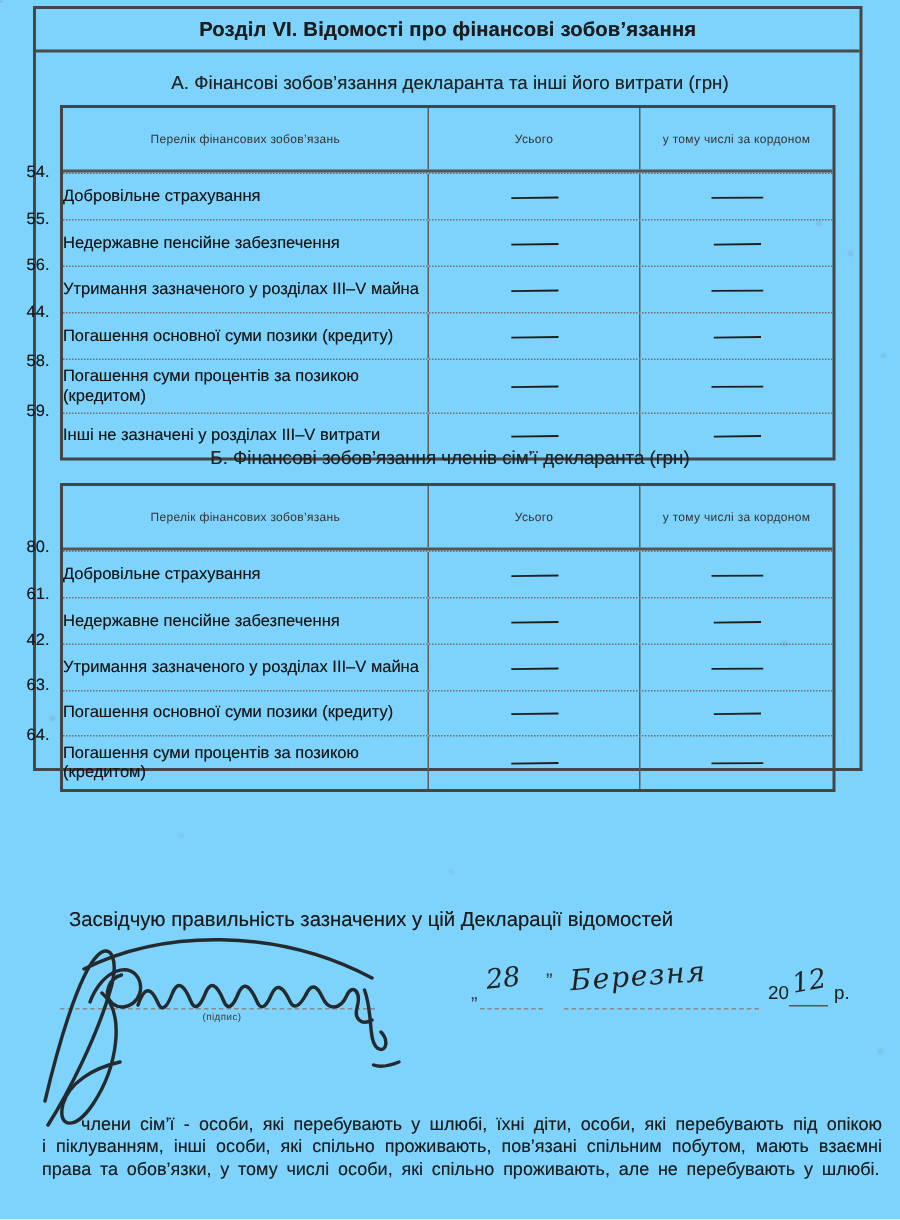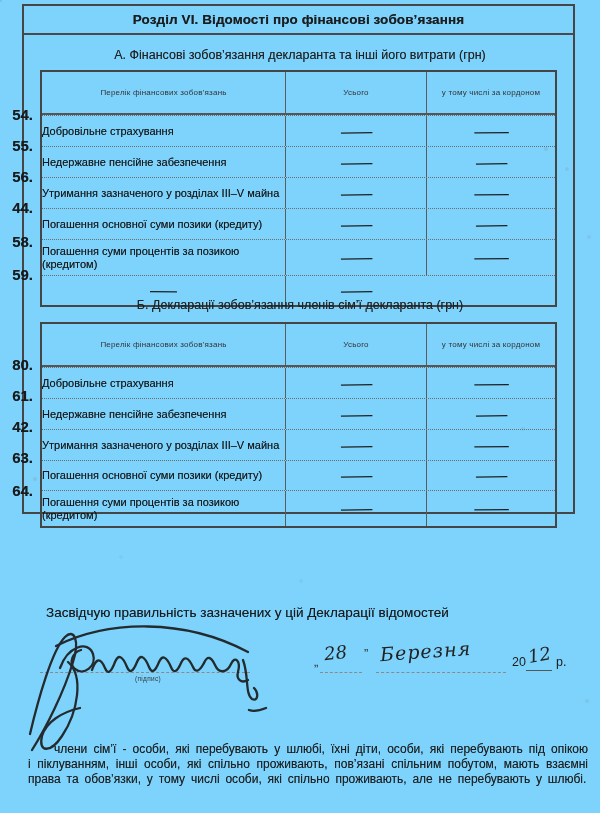--- a/index.html
+++ b/index.html
@@ -59,21 +59,21 @@
   .trow-b:nth-child(odd) .val:first-of-type .dash { transform:scaleX(1.8) scaleY(.8) rotate(2deg); }
   .trow-b:nth-child(even) .val:last-of-type .dash { transform:scaleX(2.3) scaleY(.8) rotate(-1deg); }
 
   
   .numcol { position:absolute; left:12px; width:26px; }
   #numcol-a { top:70px; }
   #numcol-b { top:322px; }
   .numcol .spacer-h { height:29px; }
   .num {
     display:flex; align-items:center; justify-content:flex-end;
-    padding-right:5px; font-size:15px; font-weight:bold; color:#1a1a1a;
+    padding-right:5px; font-size:11px; font-weight:normal; color:#1a1a1a;
     text-shadow:0 0 .3px rgba(0,0,0,.5);
   }
 
   
   .statement {
     position:absolute; left:46px; top:605px; font-size:13.5px; color:#1b1b1b;
     text-shadow:0 0 .35px rgba(0,0,0,.5);
   }
   .sig-line {
     position:absolute; left:40px; top:672px; width:210px;
@@ -183,30 +183,31 @@
     <div class="trow trow-b" style="height:36px">
       <div class="cell lbl">Погашення суми процентів за позикою (кредитом)</div>
       <div class="cell val">
           <span class="dash">—</span>
         </div>
       <div class="cell val">
           <span class="dash">—</span>
         </div>
     </div>
     <div class="trow trow-b" style="height:30px">
-      <div class="cell val">
-          <span class="dash">—</span>
-        </div>
-      <div class="cell val">
-          <span class="dash">—</span>
-        </div>
-    </div>
-  </div>
-
-  <div class="section-heading" id="heading-b">Б. Декларації зобов’язання членів сім’ї декларанта (грн)</div>
+      <div class="cell lbl">Інші не зазначені у розділах III–V витрати</div>
+      <div class="cell val">
+          <span class="dash">—</span>
+        </div>
+      <div class="cell val">
+          <span class="dash">—</span>
+        </div>
+    </div>
+  </div>
+
+  <div class="section-heading" id="heading-b">Б. Фінансові зобов’язання членів сім’ї декларанта (грн)</div>
 
   <div class="numcol" id="numcol-b">
     <div class="spacer-h" style="height:27px"></div>
     <div class="num" style="height:31px">80.</div>
     <div class="num" style="height:31px">61.</div>
     <div class="num" style="height:31px">42.</div>
     <div class="num" style="height:30px">63.</div>
     <div class="num" style="height:36px">64.</div>
   </div>
 

